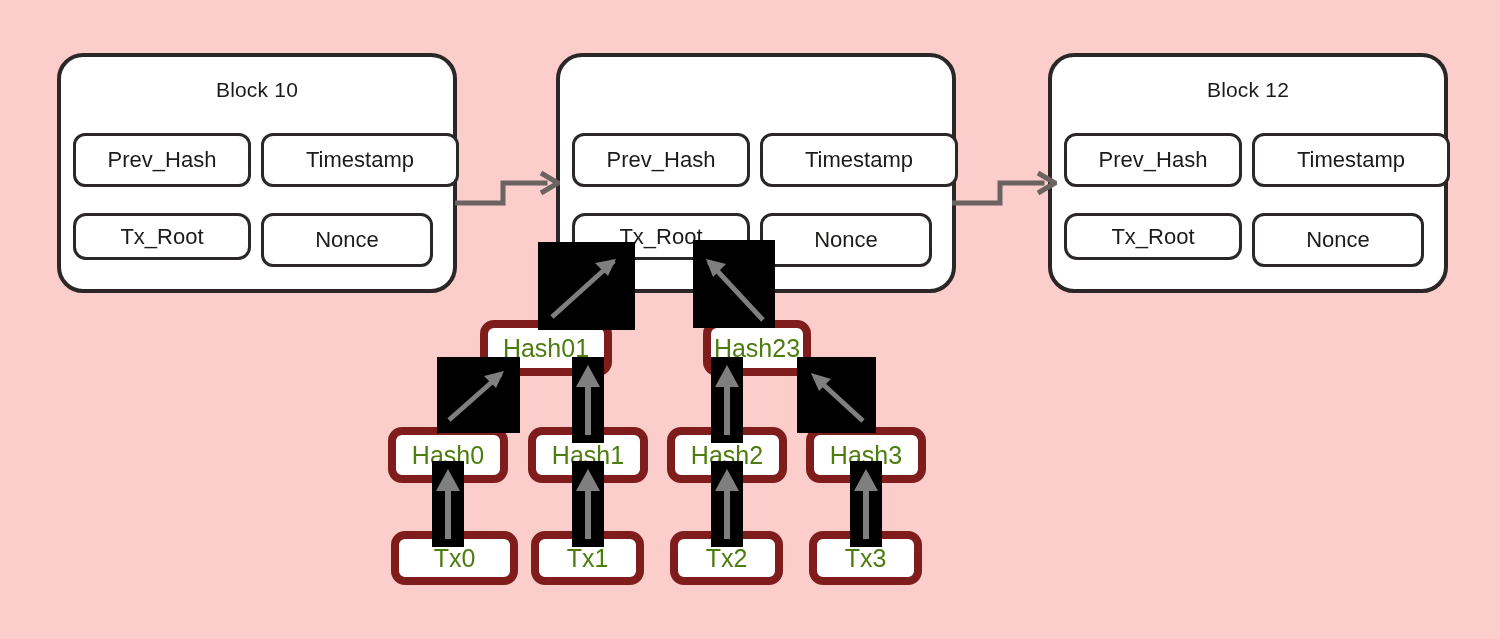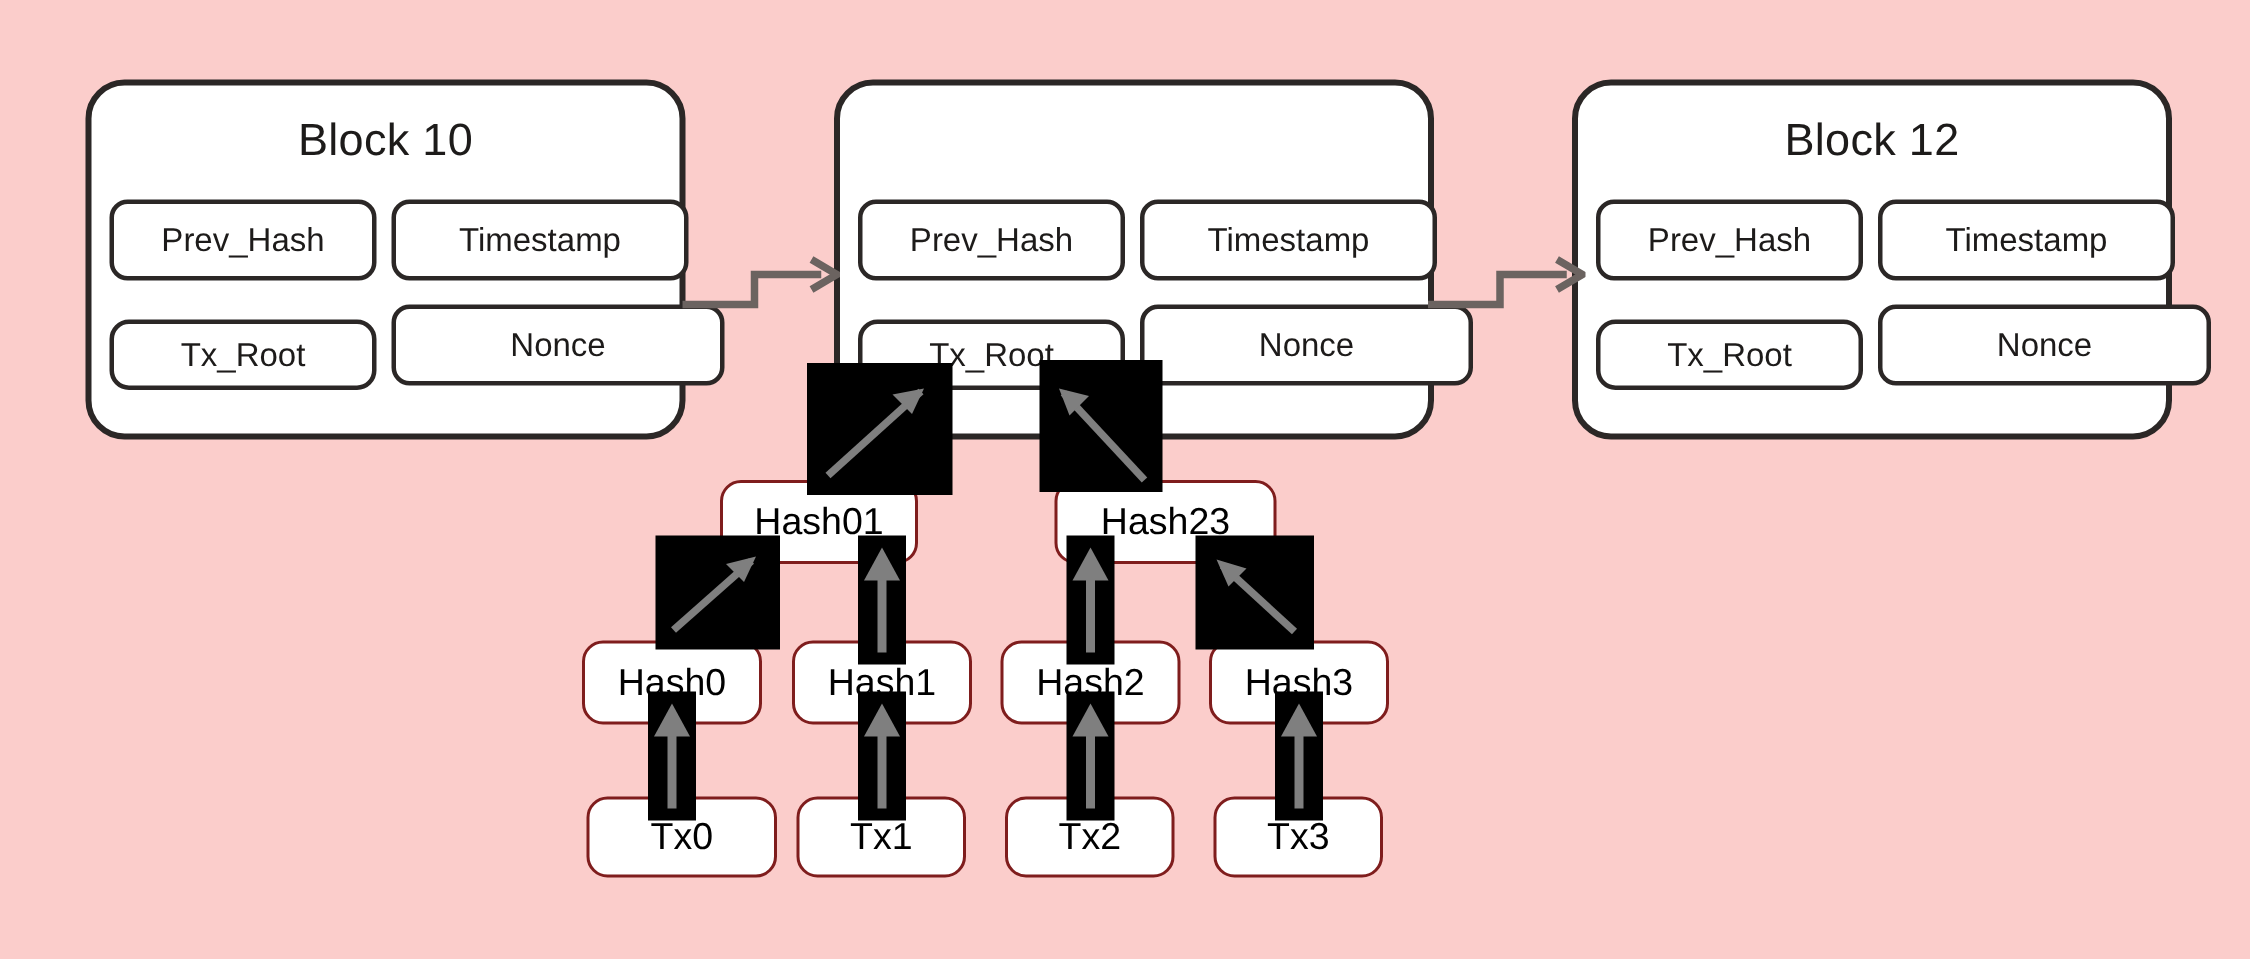--- a/index.html
+++ b/index.html
@@ -28,60 +28,60 @@
     border: 4px solid #2b2726;
     border-radius: 26px;
     box-sizing: border-box;
   }
   .block-title {
     position: absolute;
     left: 0;
     right: 0;
     top: 22px;
     text-align: center;
-    font-size: 30px;
+    font-size: 21px;
     color: #1d1b1a;
     letter-spacing: 0.2px;
     line-height: 1;
   }
   .field {
     position: absolute;
     background: #ffffff;
     border: 3px solid #2b2726;
     border-radius: 12px;
     box-sizing: border-box;
     display: flex;
     align-items: center;
     justify-content: center;
     font-size: 22px;
     color: #1d1b1a;
   }
   .field.f-tl { left: 12px;  top: 76px;  width: 178px; height: 54px; }
   .field.f-tr { left: 200px; top: 76px;  width: 198px; height: 54px; }
   .field.f-bl { left: 12px;  top: 156px; width: 178px; height: 47px; border-radius: 13px; }
-  .field.f-br { left: 200px; top: 146px; width: 222px; height: 54px; }
+  .field.f-br { left: 200px; top: 156px; width: 172px; height: 54px; }
 
   
   .chain-link {
     position: absolute;
     overflow: visible;
   }
 
   
   .node {
     position: absolute;
     background: #ffffff;
-    border: 2px solid #7f1d1d;
+    border: 8px solid #7f1d1d;
     border-radius: 14px;
     box-sizing: border-box;
     display: flex;
     align-items: center;
     justify-content: center;
     font-size: 25px;
-    color: #000000;
+    color: #4d7c0f;
   }
 
   
   .arrow-tile {
     position: absolute;
     background: #000000;
     overflow: hidden;
   }
   .arrow-tile svg { display: block; }
 
@@ -133,21 +133,21 @@
       <g>
         <path d="M2,33 L48,33 L48,13 L90,13" fill="none" stroke="#6b6360" stroke-width="5" stroke-linecap="square" stroke-linejoin="miter"></path>
         <path d="M86,3 L103,13 L86,23" fill="none" stroke="#6b6360" stroke-width="5" stroke-linecap="butt" stroke-linejoin="miter"></path>
       </g>
     </svg>
   </div>
 
   <div class="node layer-nodes" style="left:480px; top:320px; width:132px; height:56px;">
     <span>Hash01</span>
   </div>
-  <div class="node layer-nodes" style="left:703px; top:320px; width:148px; height:56px;align-items:center;">
+  <div class="node layer-nodes" style="left:703px; top:320px; width:108px; height:56px;align-items:center;">
     <span>Hash23</span>
   </div>
 
   <div class="node layer-nodes" style="left:388px; top:427px; width:120px; height:56px;">
     <span>Hash0</span>
   </div>
   <div class="node layer-nodes" style="left:528px; top:427px; width:120px; height:56px;">
     <span>Hash1</span>
   </div>
   <div class="node layer-nodes" style="left:667px; top:427px; width:120px; height:56px;">

